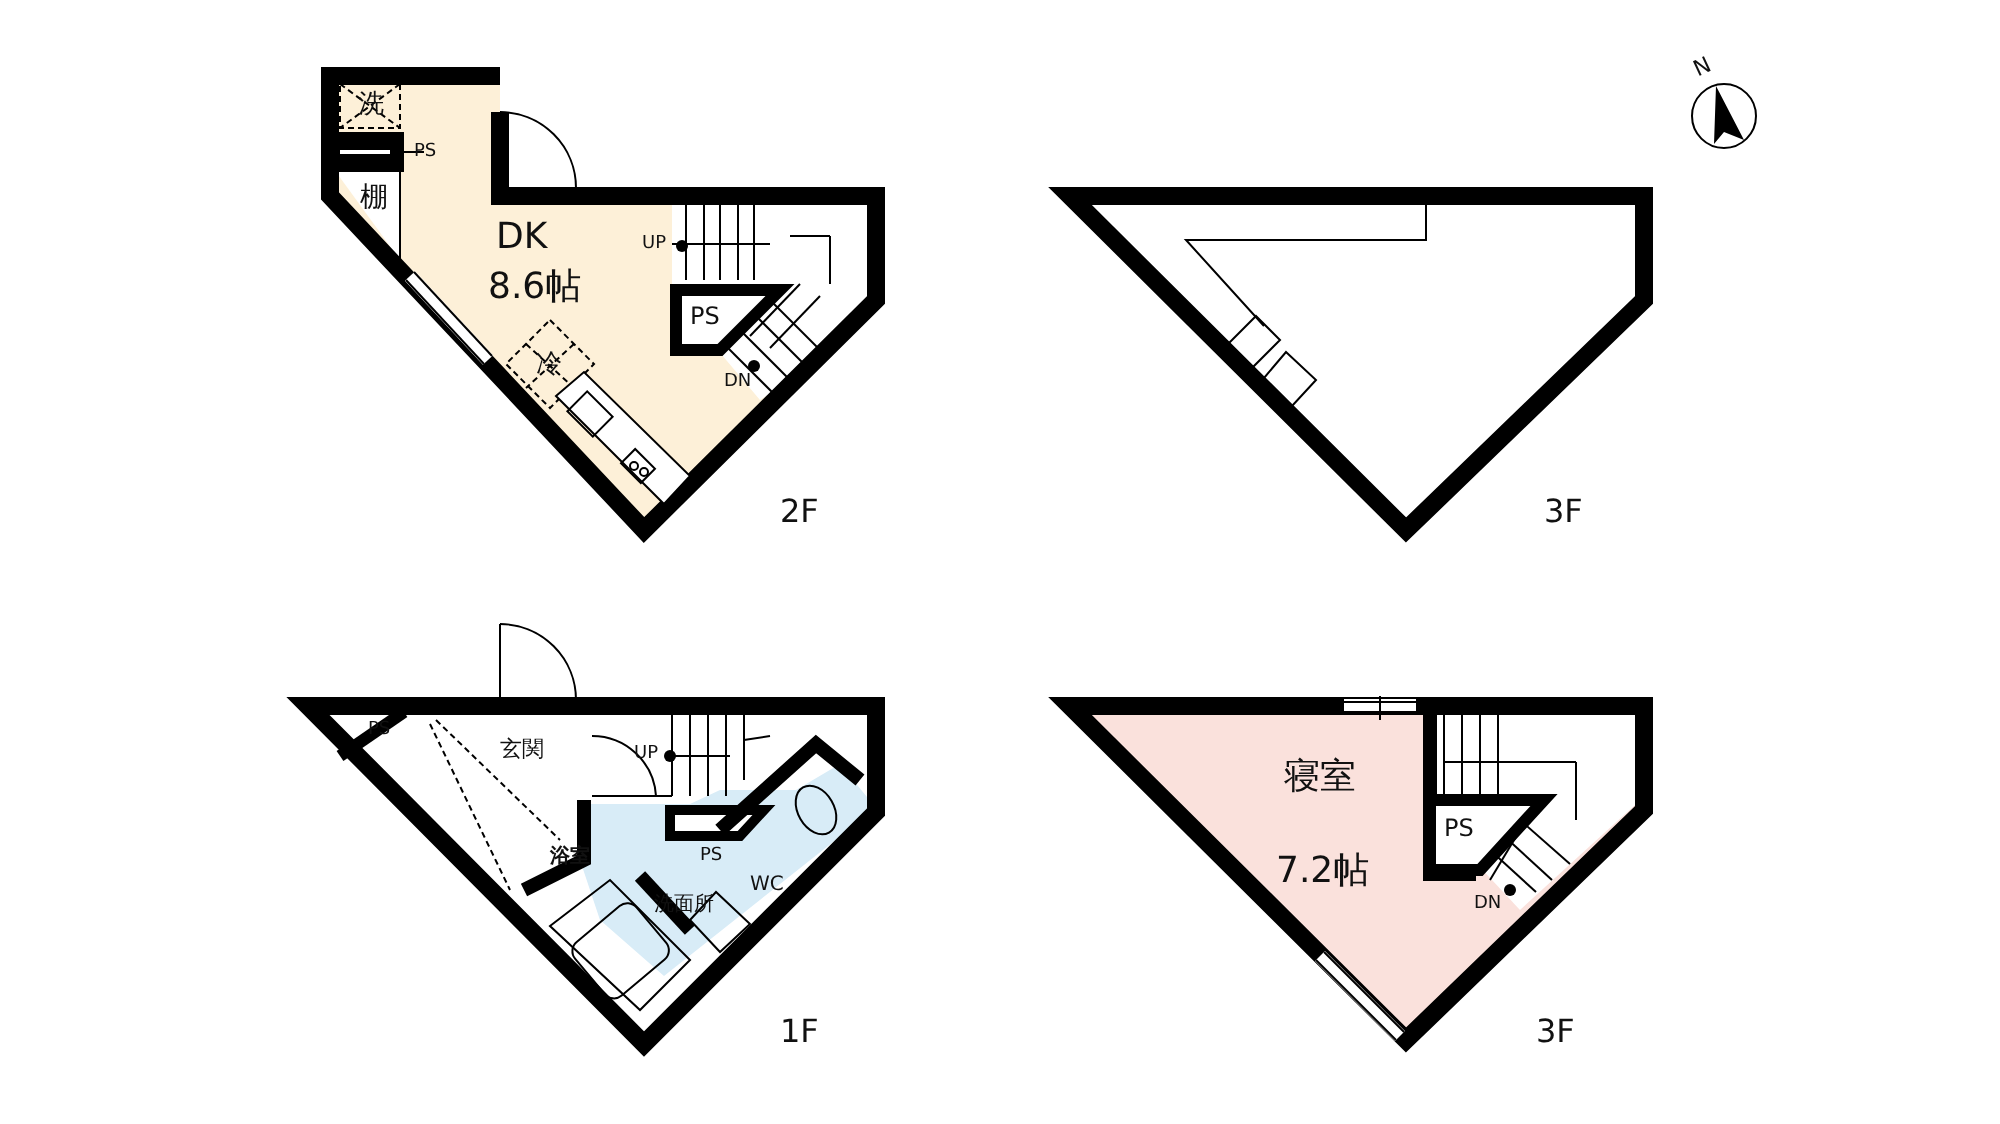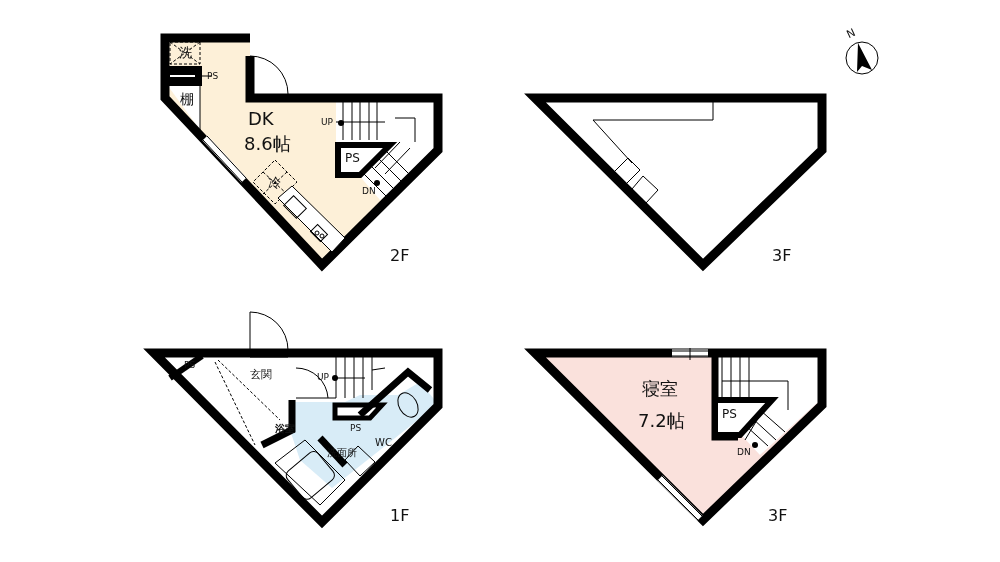--- a/index.html
+++ b/index.html
@@ -182,16 +182,16 @@
 <div class="lbl" style="left:250px;top:369px;font-size:11px;">玄関</div>
 <div class="lbl tiny" style="left:184px;top:361px;">PS</div>
 <div class="lbl tiny" style="left:317px;top:373px;">UP</div>
 <div class="lbl tiny" style="left:350px;top:424px;">PS</div>
 <div class="lbl small" style="left:375px;top:424px;margin-top:14px;">WC</div>
 <div class="lbl small" style="left:275px;top:424px;font-weight:bold;">浴室</div>
 <div class="lbl small" style="left:327px;top:448px;text-align:center;">洗面所</div>
 <div class="lbl floor" style="left:390px;top:508px;">1F</div>
 
 <div class="lbl room-big" style="left:642px;top:380px;">寝室</div>
-<div class="lbl room-big" style="left:638px;top:412px;text-align:right;">7.2帖</div>
+<div class="lbl room-big" style="left:638px;top:427px;text-align:right;">7.2帖</div>
 <div class="lbl small" style="left:722px;top:408px;font-size:12px;">PS</div>
 <div class="lbl tiny" style="left:737px;top:448px;">DN</div>
 <div class="lbl floor" style="left:768px;top:508px;">3F</div>
 
 </body></html>

